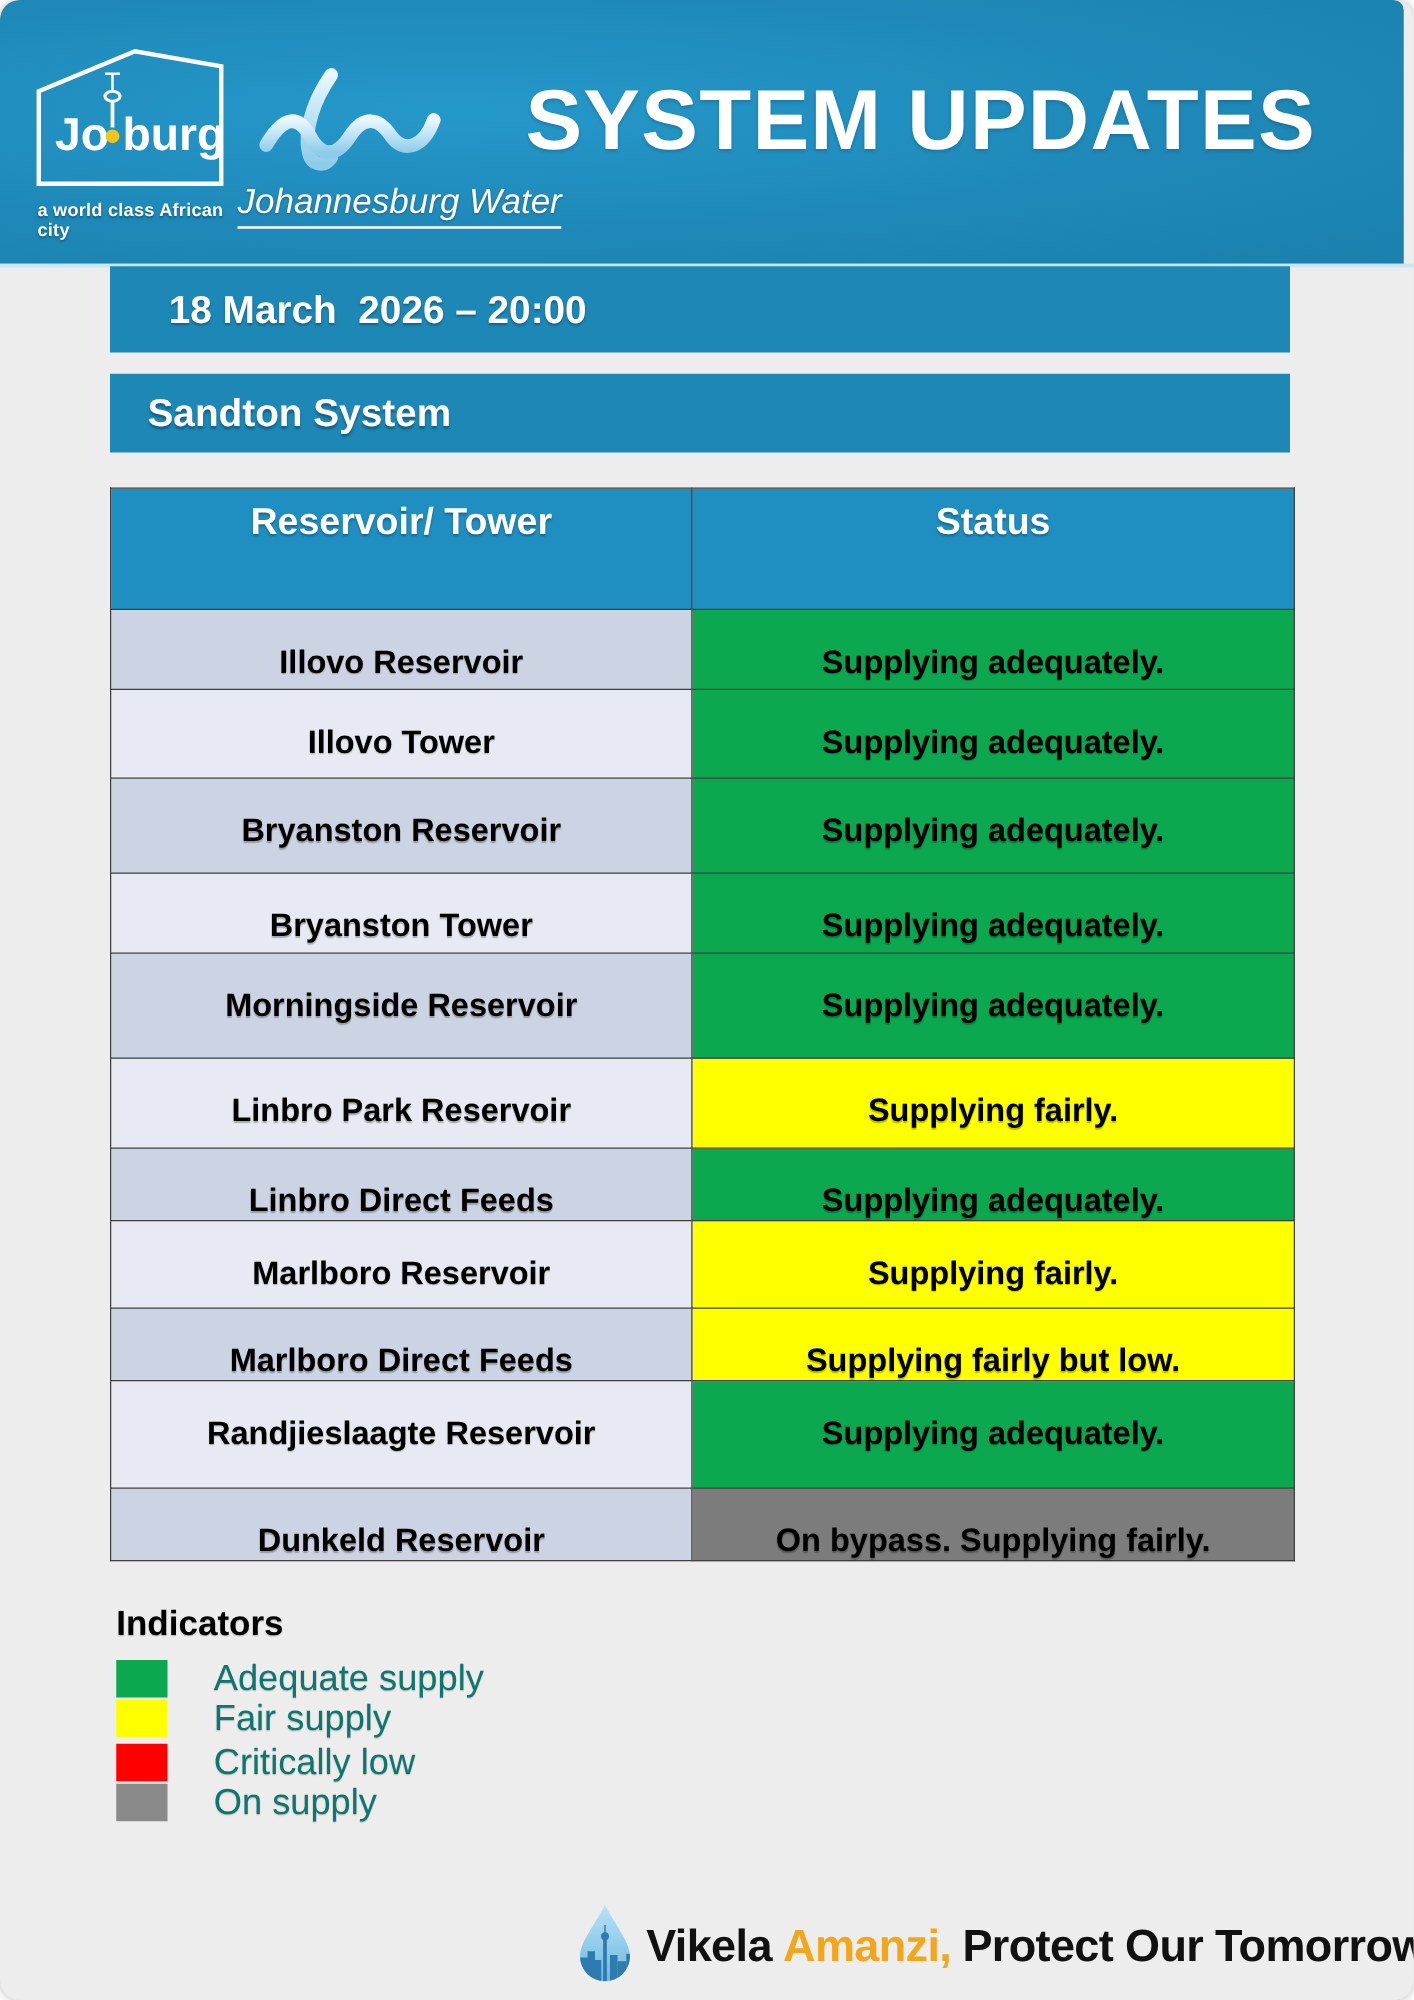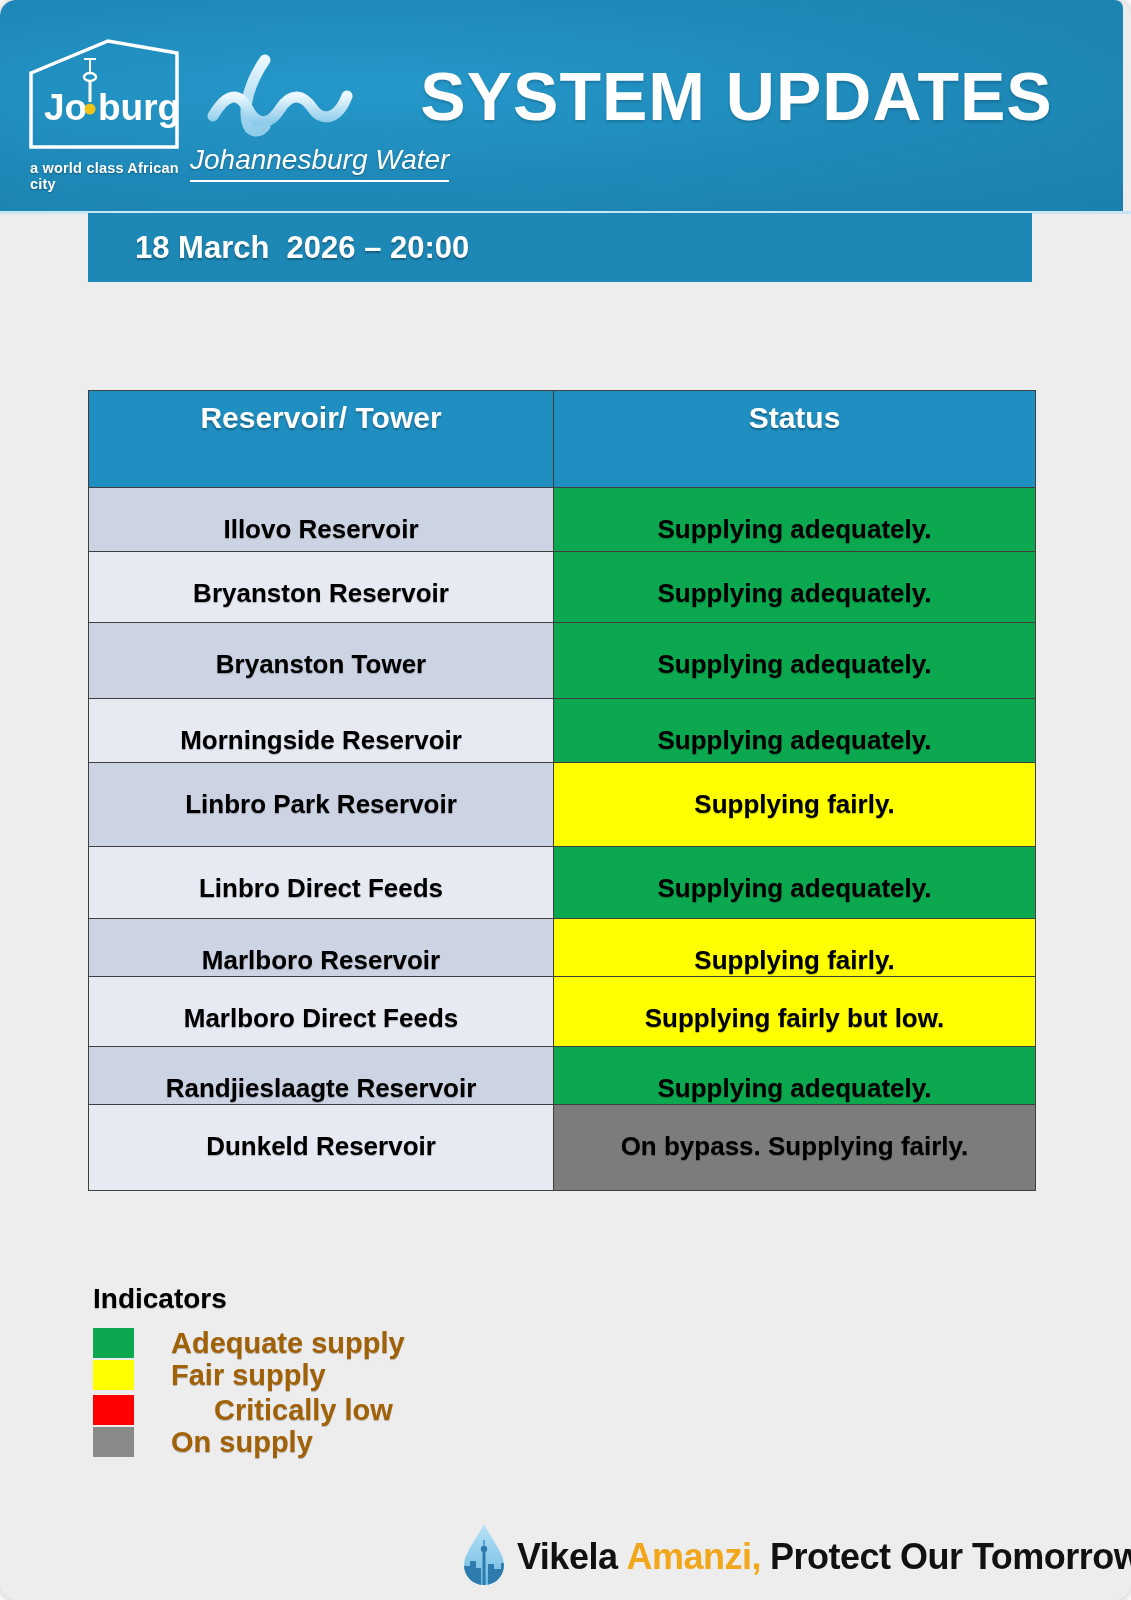--- a/index.html
+++ b/index.html
@@ -77,24 +77,24 @@
   tbody tr:nth-child(9) { height:54px; } tbody tr:nth-child(10){ height:86px; }
   tbody tr:nth-child(11){ height:51px; }
 
   
   .legend { position:absolute; left:93px; top:1283px; }
   .legend-title {
     font-size:28px; font-weight:700; color:#000; margin-bottom:13px;
     text-shadow:0 1px 1px rgba(0,0,0,.25);
   }
   .legend-item { display:flex; align-items:center; height:30px; margin-bottom:2px; }
-  .legend-item:nth-child(3) { margin-top:5px;gap:43px; }
+  .legend-item:nth-child(3) { margin-top:5px; }
   .legend-swatch { width:41px; height:30px; margin-right:37px; flex:0 0 auto; }
   .legend-label {
-    font-size:29px; font-weight:700; color:#a16207; white-space:nowrap;
+    font-size:29px; font-weight:400; color:#0f766e; white-space:nowrap;
     text-shadow:0 1px 1px rgba(0,0,0,.25);
   }
 
   
   .footer { position:absolute; left:0; top:1518px; width:1131px; height:72px;text-decoration:underline; }
   .water-drop { position:absolute; left:461px; top:4px; }
   .slogan {
     position:absolute; left:517px; top:18px; font-size:36px; font-weight:700;
     color:#111; letter-spacing:-0.5px; white-space:nowrap;
   }
@@ -137,38 +137,45 @@
       <div class="jw-name">Johannesburg Water</div>
     </div>
 
     <h1 class="page-title">SYSTEM UPDATES</h1>
   </header>
   <div class="banner-underline"></div>
 
   <div class="bar date-bar">
     <span>18 March  2026 – 20:00</span>
   </div>
+  <div class="bar system-bar">
+    <span>Sandton System</span>
+  </div>
 
   <table class="status-table">
     <colgroup>
         <col class="c-name">
         <col class="c-status">
       </colgroup>
     <thead>
       <tr>
         <th>Reservoir/ Tower</th>
         <th>Status</th>
       </tr>
     </thead>
     <tbody id="table-body">
     <tr>
       <td class="name-cell">Illovo Reservoir</td>
       <td class="status-cell" style="background: rgb(11, 168, 79);">Supplying adequately.</td>
     </tr>
 
+    <tr>
+      <td class="name-cell">Illovo Tower</td>
+      <td class="status-cell" style="background: rgb(11, 168, 79);">Supplying adequately.</td>
+    </tr>
 
     <tr>
       <td class="name-cell">Bryanston Reservoir</td>
       <td class="status-cell" style="background: rgb(11, 168, 79);">Supplying adequately.</td>
     </tr>
 
     <tr>
       <td class="name-cell">Bryanston Tower</td>
       <td class="status-cell" style="background: rgb(11, 168, 79);">Supplying adequately.</td>
     </tr>

